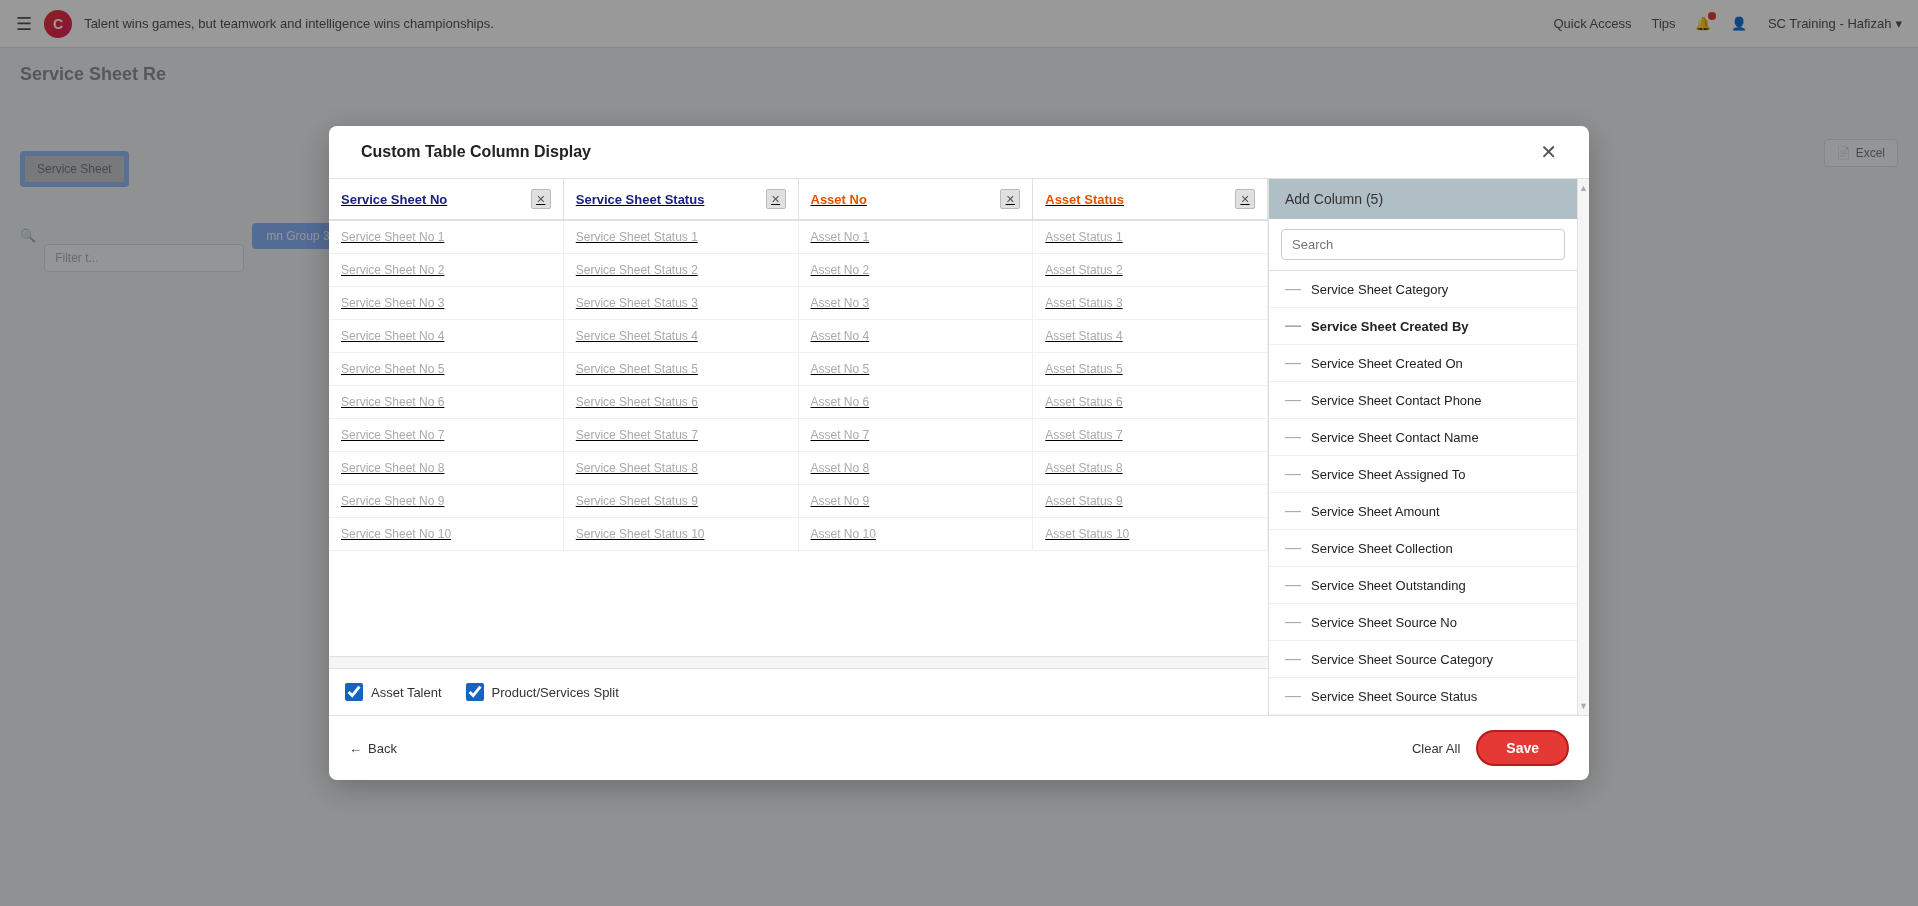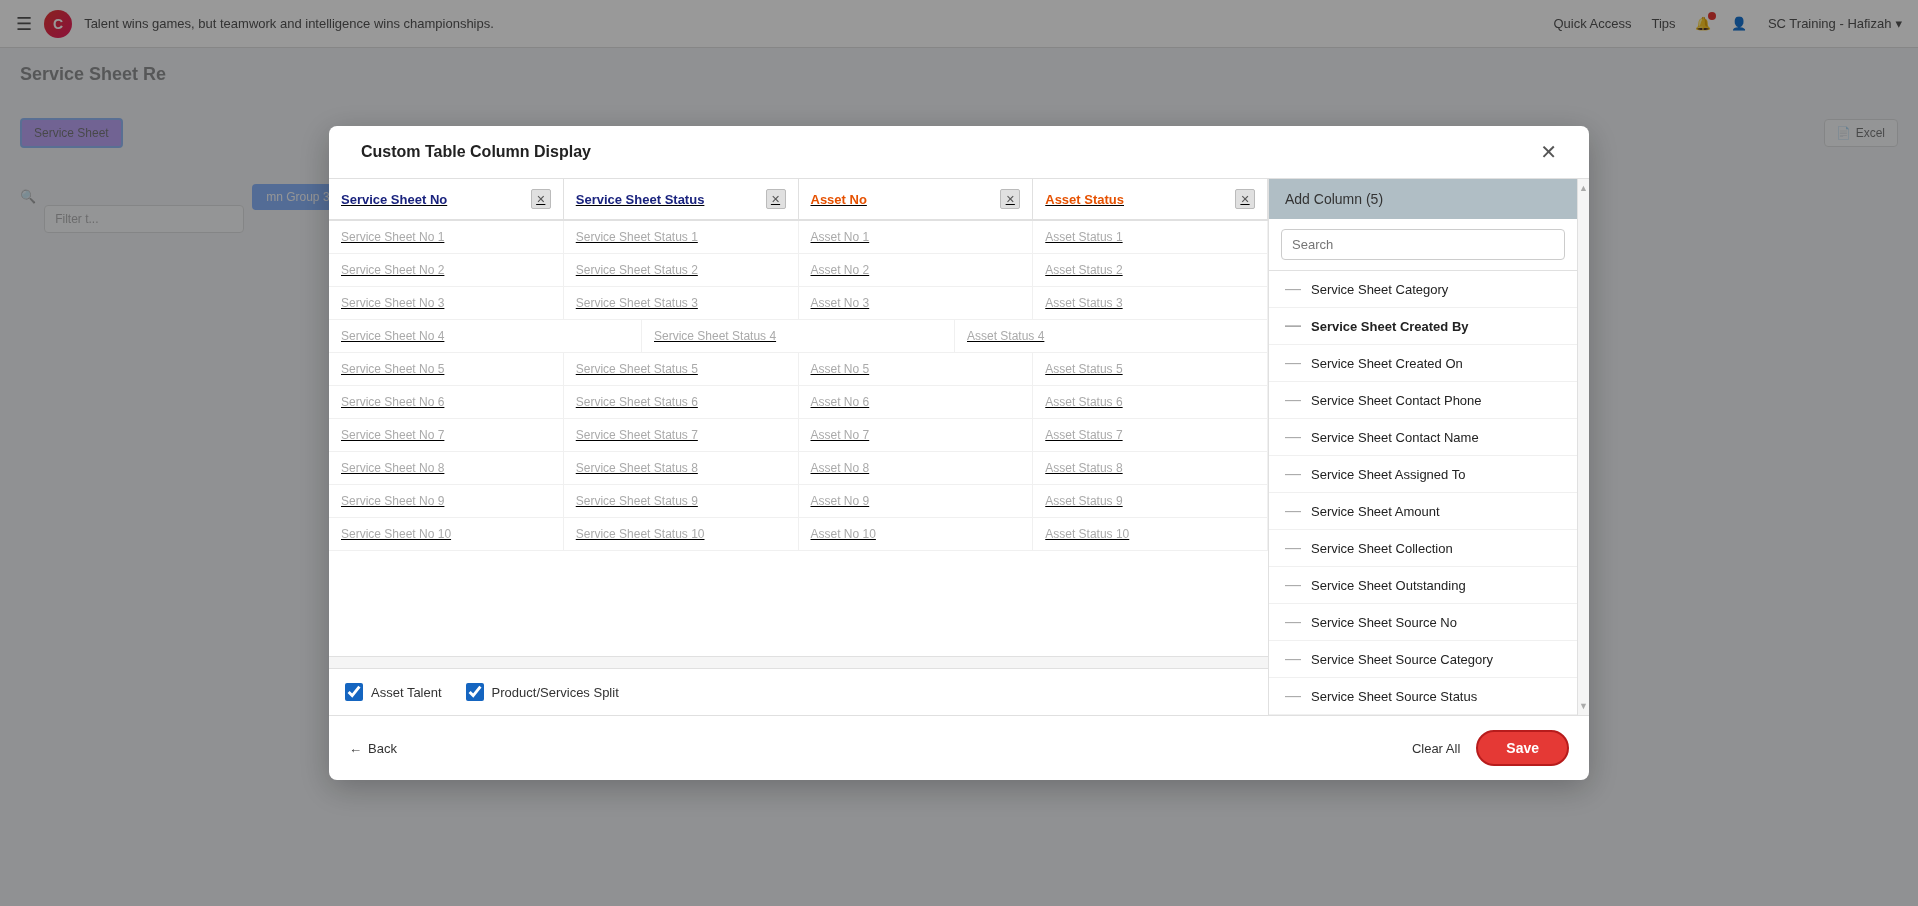--- a/index.html
+++ b/index.html
@@ -27,21 +27,21 @@
     
     .page-content {
       padding: 16px 20px;
       filter: blur(0px);
       opacity: 0.5;
       pointer-events: none;
       user-select: none;
     }
     .page-title { font-size: 18px; font-weight: 600; color: #333; margin-bottom: 33px; }
     .page-toolbar { display: flex; align-items: center; gap: 8px; margin-bottom: 12px; }
-    .btn-outline { border: 2px solid #3b82f6; background: #8b5cf6; padding: 6px 12px; border-radius: 4px; cursor: pointer; font-size: 12px; }
+    .btn-outline { border: 5px solid #3b82f6; background: #a3a3a3; padding: 6px 12px; border-radius: 4px; cursor: pointer; font-size: 12px; margin-top: 33px; }
     .btn-excel { border: 1px solid #ccc; background: #fff; padding: 6px 12px; border-radius: 4px; cursor: pointer; font-size: 12px; display: flex; align-items: center; gap: 4px; }
     .filter-bar { display: flex; align-items: center; gap: 8px; margin-bottom: 12px; }
     .filter-input { border: 1px solid #ccc; border-radius: 4px; padding: 6px 10px; font-size: 12px; width: 200px; margin-top: 45px; }
     .col-group-btn { background: #2979ff; color: #fff; border: none; padding: 6px 14px; border-radius: 4px; cursor: pointer; font-size: 12px; }
     .clear-all-link { color: #e53935; font-size: 12px; cursor: pointer; text-decoration: underline; }
 
     
     .modal-overlay {
       position: fixed; top: 0; left: 0; right: 0; bottom: 0;
       background: rgba(0,0,0,0.4);
@@ -349,20 +349,21 @@
               </div>
               <div class="col-data-row">
                 <div class="col-data-cell">Service Sheet No 3</div>
                 <div class="col-data-cell">Service Sheet Status 3</div>
                 <div class="col-data-cell">Asset No 3</div>
                 <div class="col-data-cell">Asset Status 3</div>
               </div>
               <div class="col-data-row">
                 <div class="col-data-cell">Service Sheet No 4</div>
                 <div class="col-data-cell">Service Sheet Status 4</div>
+                <div class="col-data-cell">Asset No 4</div>
                 <div class="col-data-cell">Asset Status 4</div>
               </div>
               <div class="col-data-row">
                 <div class="col-data-cell">Service Sheet No 5</div>
                 <div class="col-data-cell">Service Sheet Status 5</div>
                 <div class="col-data-cell">Asset No 5</div>
                 <div class="col-data-cell">Asset Status 5</div>
               </div>
               <div class="col-data-row">
                 <div class="col-data-cell">Service Sheet No 6</div>

